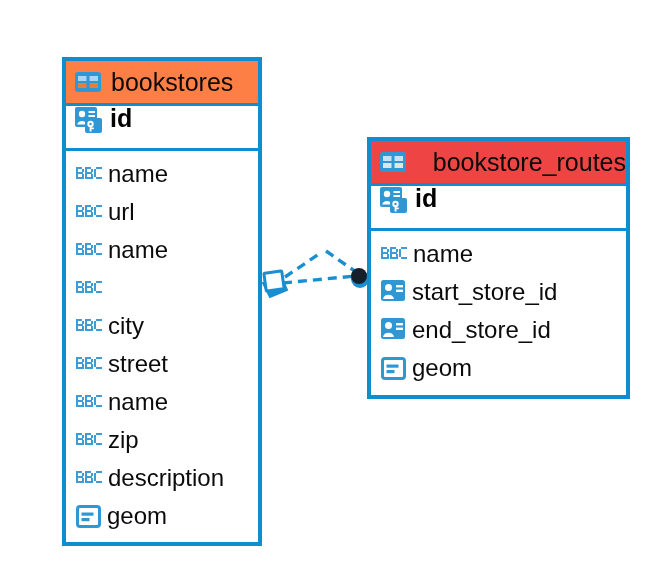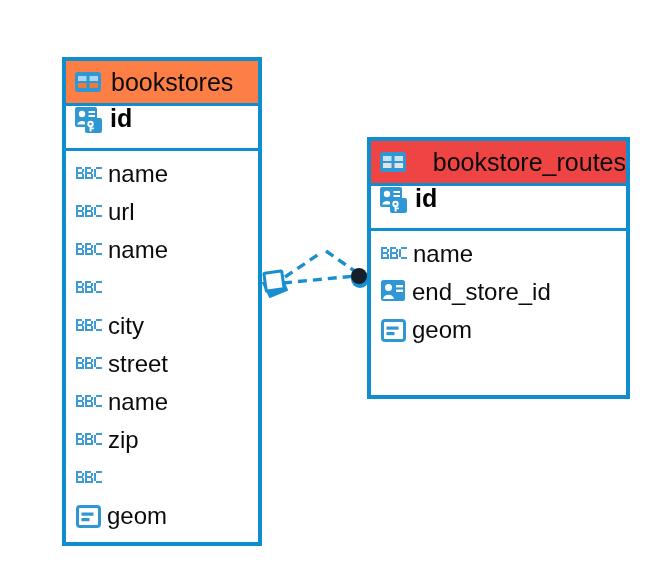--- a/index.html
+++ b/index.html
@@ -391,20 +391,21 @@
               <rect x="15" y="3" width="2" height="3"></rect>
                 <rect x="11" y="6" width="5" height="2"></rect>
               <rect x="15" y="8" width="2" height="3"></rect>
                 <rect x="9" y="11" width="8" height="2"></rect>
               <rect x="20" y="1" width="6" height="2"></rect>
                 <rect x="18" y="3" width="2" height="8"></rect>
               <rect x="20" y="11" width="6" height="2"></rect>
             </g>
           </svg>
         </span>
+        <span class="field-label">description</span>
       </div>
 
       <div class="field-row">
         <span class="icon icon-geom">
           <svg viewBox="0 0 25 23" xmlns="http://www.w3.org/2000/svg">
             <rect x="1.5" y="1.5" width="22" height="20" rx="2.5" fill="#ffffff" stroke="#2e97d4" stroke-width="3"></rect>
             <rect x="5.5" y="7.5" width="12" height="3.2" fill="#2e97d4"></rect>
             <rect x="5.5" y="13" width="8" height="3.2" fill="#2e97d4"></rect>
           </svg>
         </span>
@@ -468,31 +469,43 @@
                 <rect x="9" y="11" width="8" height="2"></rect>
               <rect x="20" y="1" width="6" height="2"></rect>
                 <rect x="18" y="3" width="2" height="8"></rect>
               <rect x="20" y="11" width="6" height="2"></rect>
             </g>
           </svg>
         </span>
         <span class="field-label">name</span>
       </div>
 
-
       <div class="field-row">
         <span class="icon icon-fk">
           <svg viewBox="0 0 25 22" xmlns="http://www.w3.org/2000/svg">
             <rect x="0" y="0" width="24" height="21" rx="2.5" fill="#2e97d4"></rect>
             <circle cx="7.5" cy="7.5" r="3.5" fill="#ffffff"></circle>
             <path d="M 2 19 C 2.6 13.2 12.4 13.2 13 19 Z" fill="#ffffff"></path>
             <rect x="15" y="5" width="7" height="2.4" fill="#ffffff"></rect>
             <rect x="15" y="9.6" width="7" height="2.4" fill="#ffffff"></rect>
           </svg>
         </span>
+        <span class="field-label">start_store_id</span>
+      </div>
+
+      <div class="field-row">
+        <span class="icon icon-fk">
+          <svg viewBox="0 0 25 22" xmlns="http://www.w3.org/2000/svg">
+            <rect x="0" y="0" width="24" height="21" rx="2.5" fill="#2e97d4"></rect>
+            <circle cx="7.5" cy="7.5" r="3.5" fill="#ffffff"></circle>
+            <path d="M 2 19 C 2.6 13.2 12.4 13.2 13 19 Z" fill="#ffffff"></path>
+            <rect x="15" y="5" width="7" height="2.4" fill="#ffffff"></rect>
+            <rect x="15" y="9.6" width="7" height="2.4" fill="#ffffff"></rect>
+          </svg>
+        </span>
         <span class="field-label">end_store_id</span>
       </div>
 
       <div class="field-row">
         <span class="icon icon-geom">
           <svg viewBox="0 0 25 23" xmlns="http://www.w3.org/2000/svg">
             <rect x="1.5" y="1.5" width="22" height="20" rx="2.5" fill="#ffffff" stroke="#2e97d4" stroke-width="3"></rect>
             <rect x="5.5" y="7.5" width="12" height="3.2" fill="#2e97d4"></rect>
             <rect x="5.5" y="13" width="8" height="3.2" fill="#2e97d4"></rect>
           </svg>

